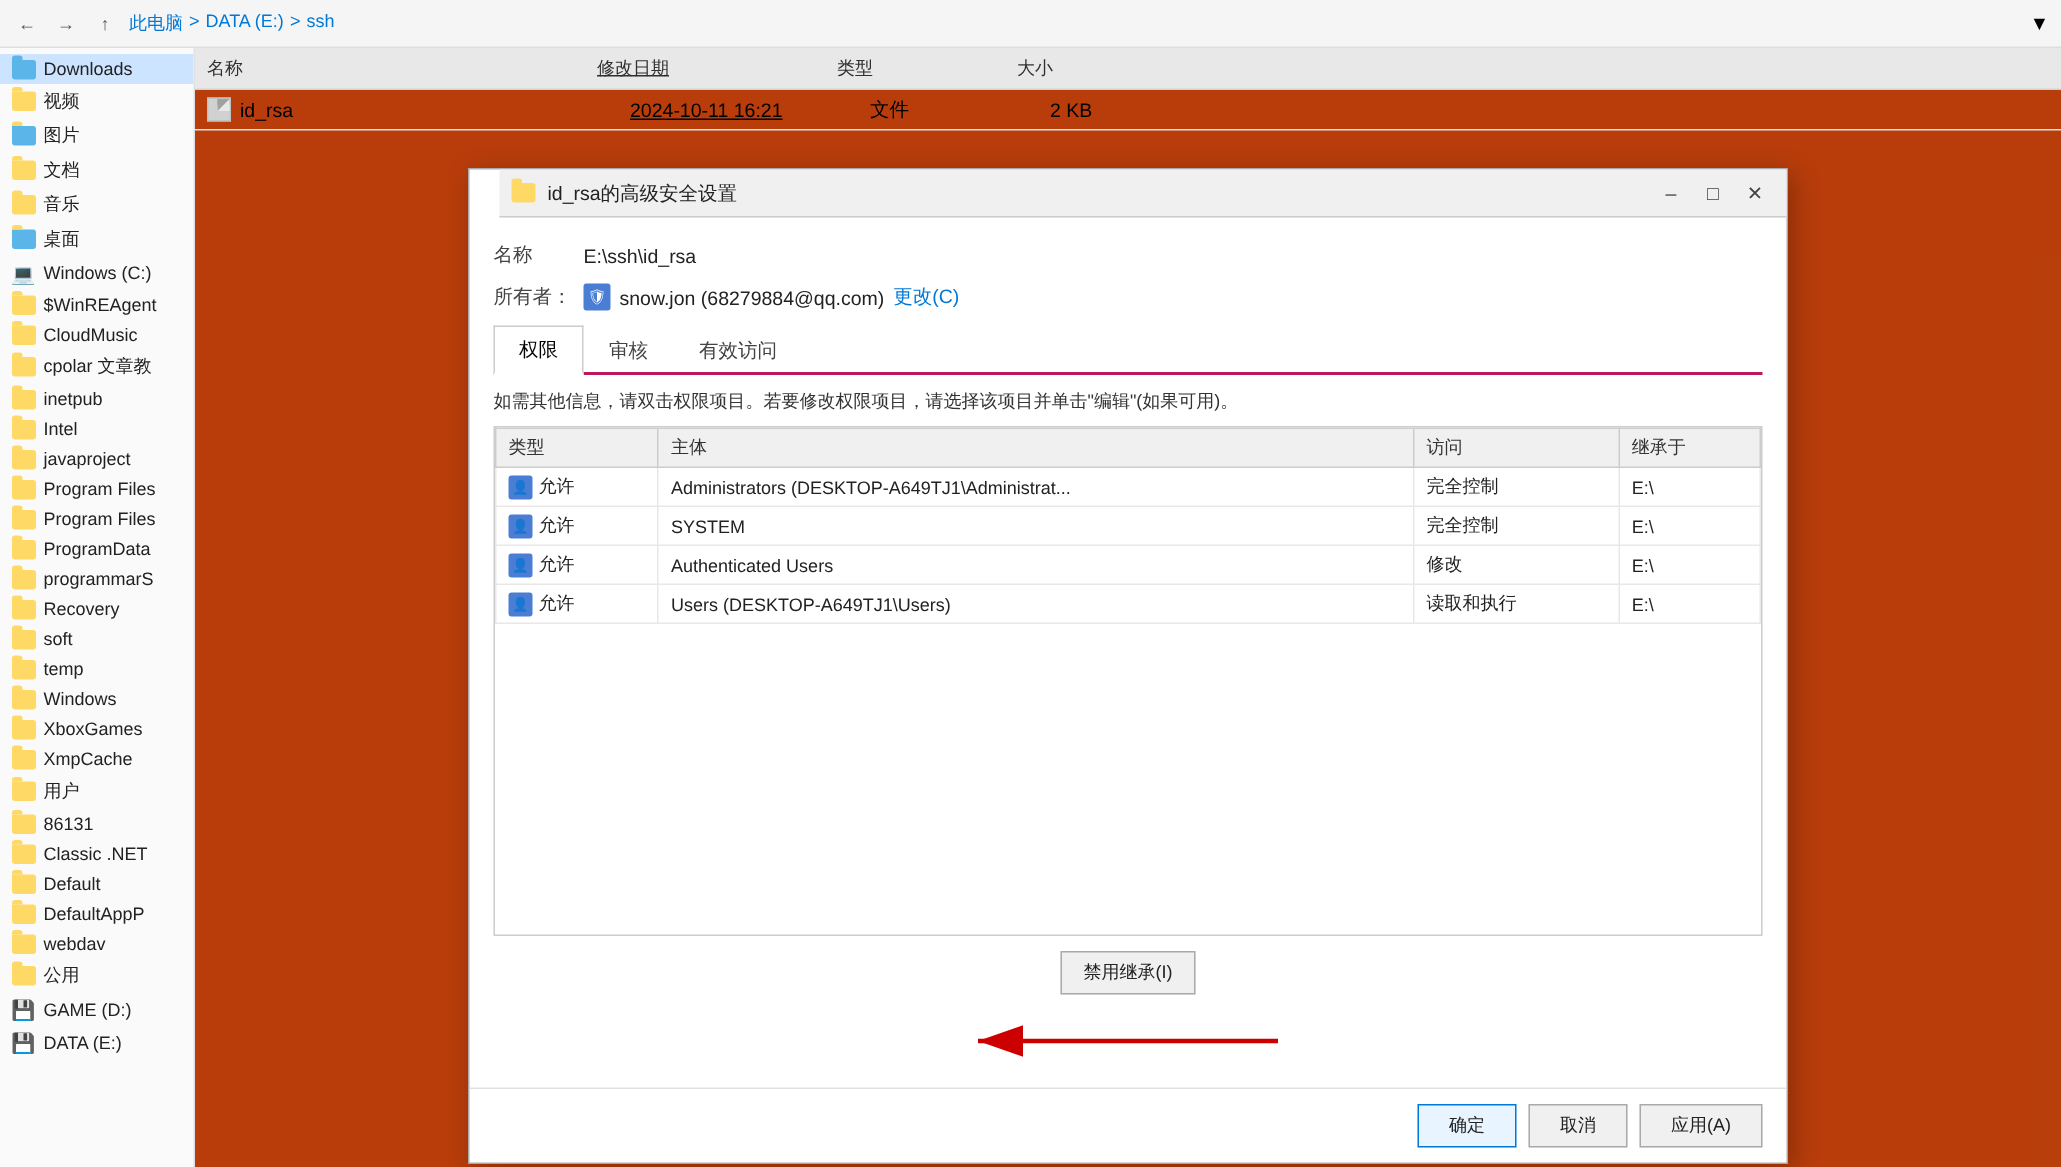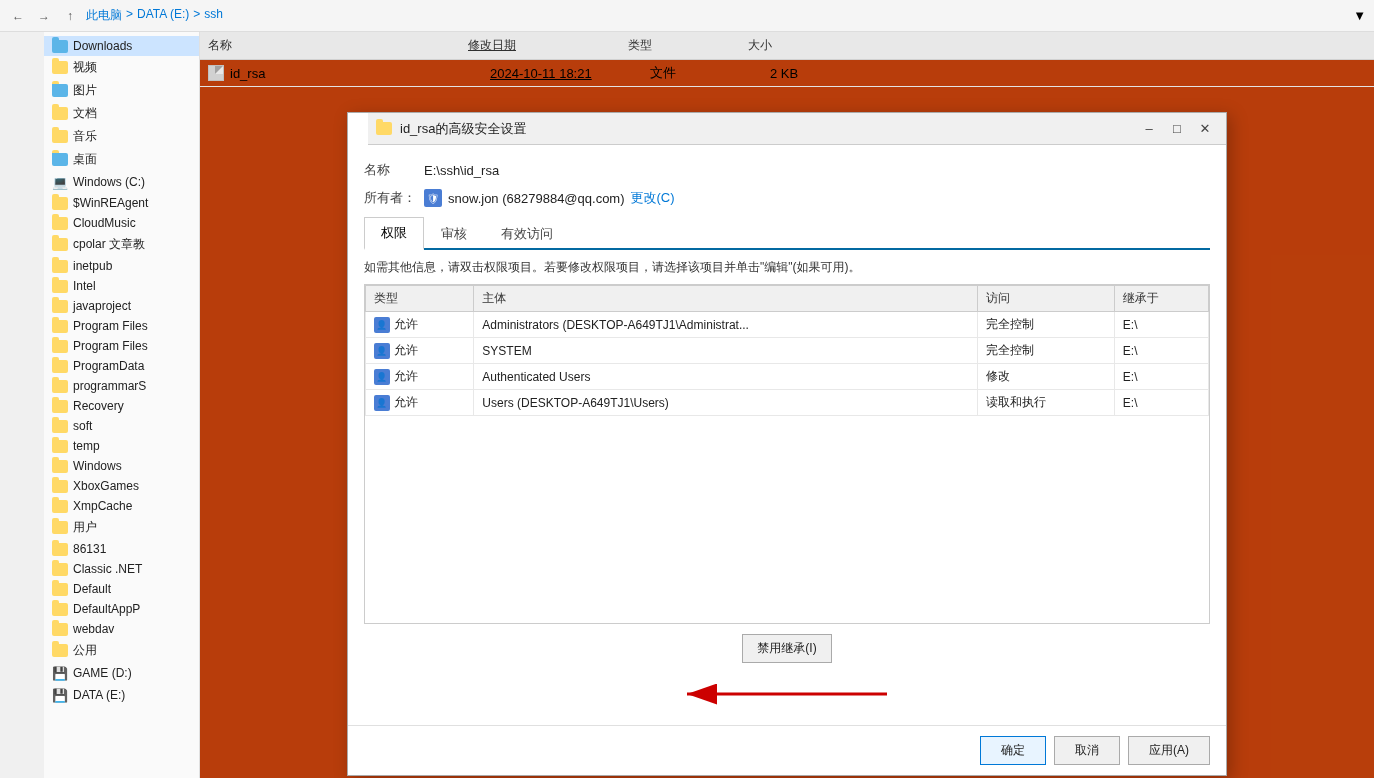--- a/index.html
+++ b/index.html
@@ -43,26 +43,25 @@
 
     
     .main-layout {
       display: flex;
       flex: 1;
       overflow: hidden;
     }
 
     
     .sidebar {
-      width: 156px;
+      width: 130px;
       background: #fafafa;
       border-right: 1px solid #e0e0e0;
       overflow-y: auto;
       padding: 4px 0;
-      margin-left: 44px;
     }
     .sidebar-item {
       display: flex;
       align-items: center;
       gap: 5px;
       padding: 3px 8px;
       cursor: pointer;
       color: #222;
       font-size: 12px;
       white-space: nowrap;
@@ -239,21 +238,21 @@
     .change-link {
       color: #0078d7;
       cursor: pointer;
       margin-left: 6px;
       text-align: center;
     }
 
     
     .dialog-tabs {
       display: flex;
-      border-bottom: 2px solid #0369a1;
+      border-bottom: 2px solid #be185d;
       margin: 8px 0;
     }
     .dialog-tab {
       padding: 6px 16px;
       cursor: pointer;
       font-size: 13px;
       color: #444;
       border: 1px solid transparent;
       border-bottom: none;
       background: none;
@@ -520,21 +519,21 @@
     <div class="file-list-header">
       <span class="col col-name">名称</span>
       <span class="col col-date">修改日期</span>
       <span class="col col-type">类型</span>
       <span class="col col-size">大小</span>
     </div>
 
     <div class="file-row">
       <div class="file-icon"></div>
       <span class="col col-name">id_rsa</span>
-      <span class="col col-date">2024-10-11 18:21</span>
+      <span class="col col-date">2024-10-11 16:21</span>
       <span class="col col-type">文件</span>
       <span class="col col-size">2 KB</span>
     </div>
 
     <div class="dialog-overlay">
       <div class="dialog">
 
         <div class="dialog-titlebar">
           <div class="dialog-title-icon"></div>
           <span class="dialog-title-text">id_rsa的高级安全设置</span>

